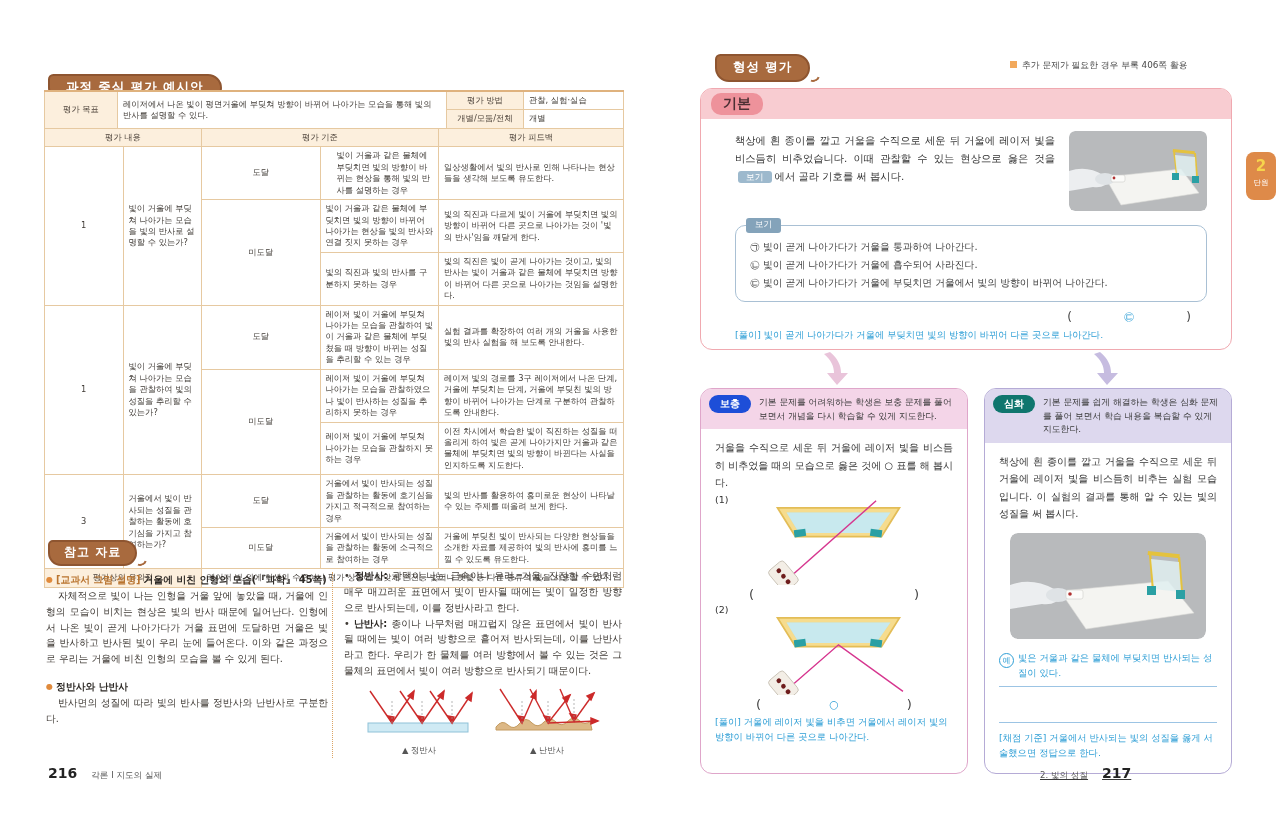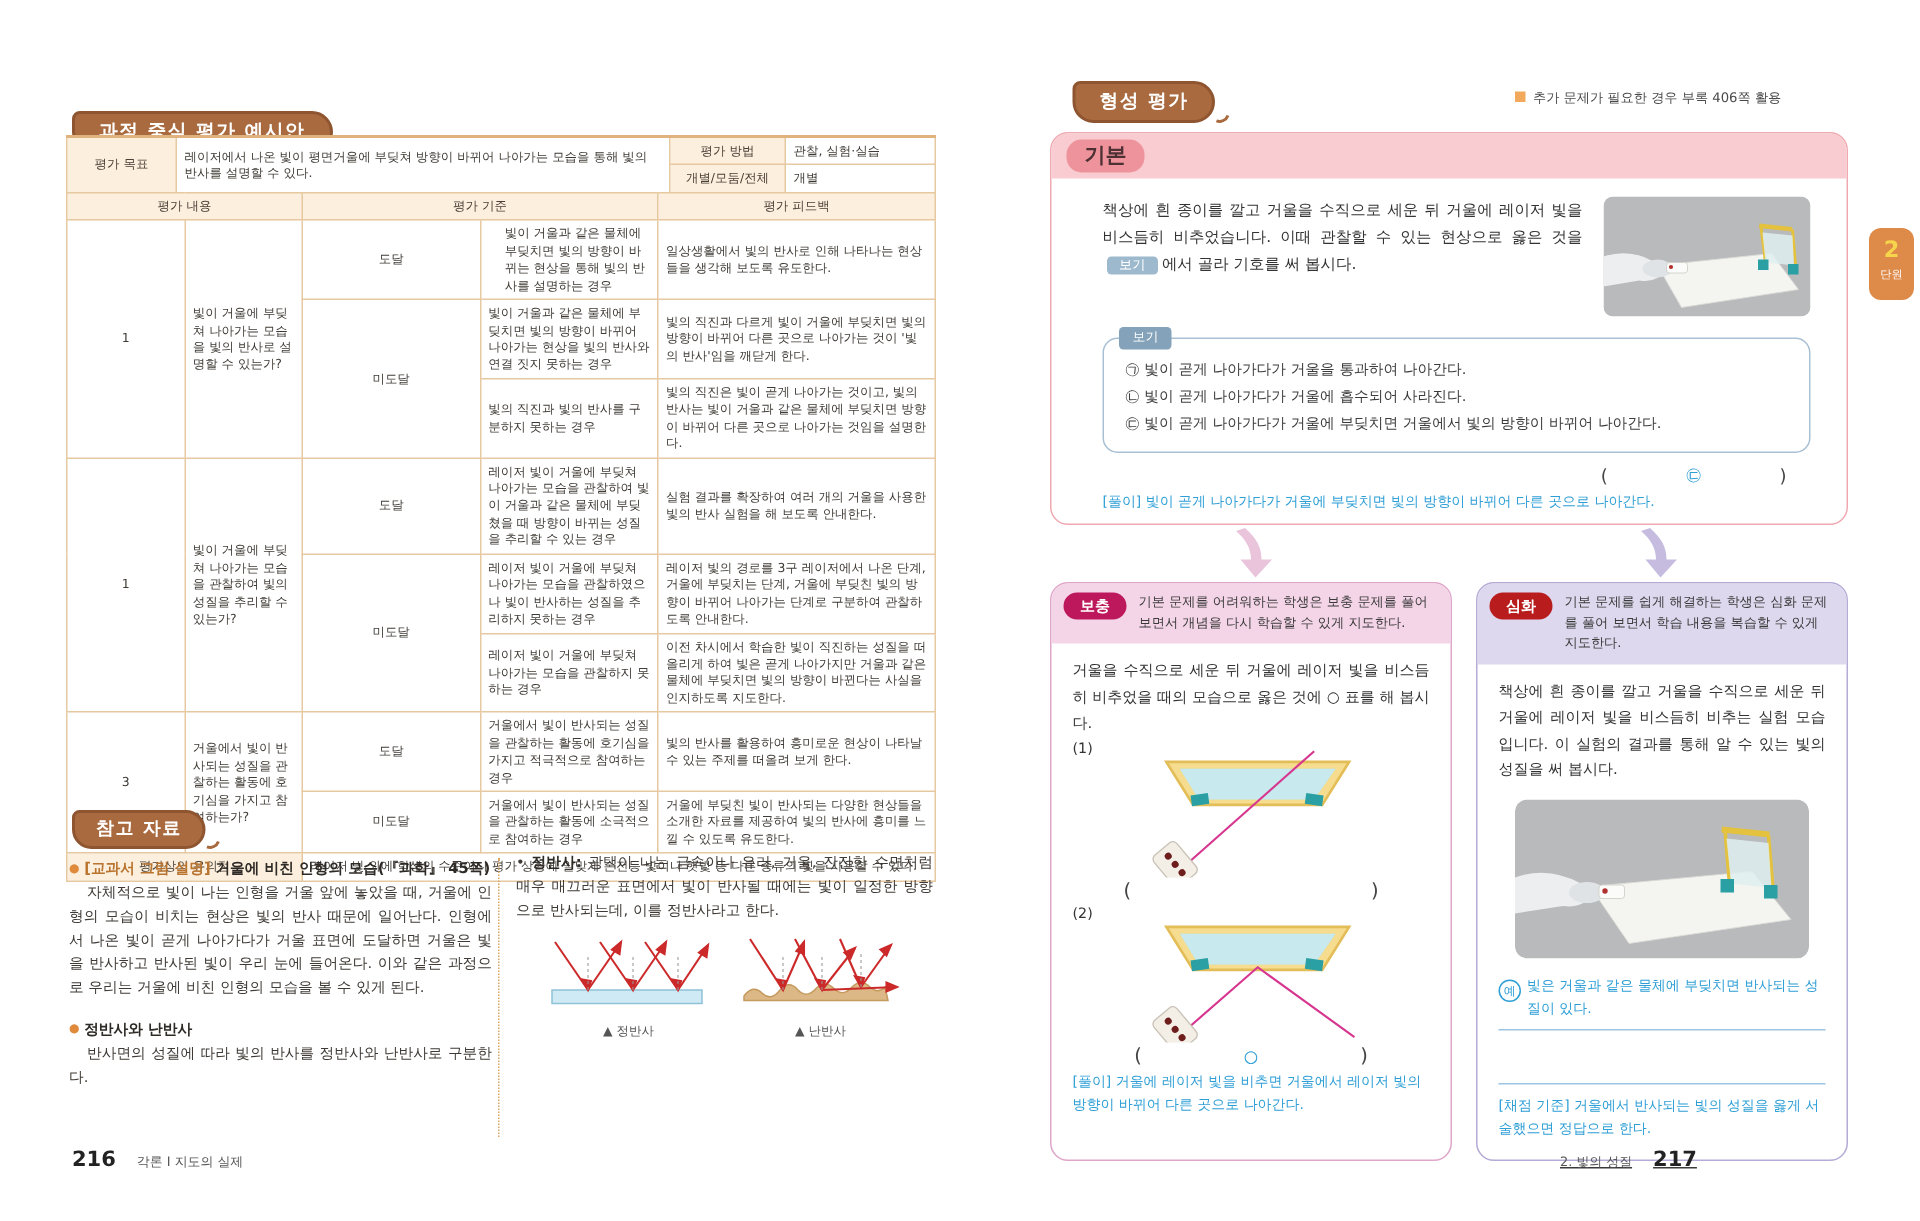--- a/index.html
+++ b/index.html
@@ -27,24 +27,24 @@
   .ref-tag{color:#b9742f;font-weight:bold;margin-top:32px;}
   .bold{font-weight:bold;color:#2e2a26;}
   .cap{font-size:8.3px;color:#555;text-align:center;margin-top:2px;}
 
   
   .qbox{border:1.5px solid #f0a9b0;border-radius:12px;background:#fff;overflow:hidden;}
   .qbox-hd{background:#f8ccd1;padding:4px 10px;display:flex;align-items:flex-start;gap:10px;}
   .badge-basic{background:#ee929b;color:#4c3034;font-weight:bold;font-size:14px;padding:2px 12px;border-radius:10px;}
   .qbox-sup{border:1.5px solid #dfa6ca;border-radius:12px;background:#fff;overflow:hidden;}
   .hd-sup{background:#f4d5e8;padding:6px 8px;display:flex;gap:8px;align-items:flex-start;}
-  .badge-sup{background:#be185d;color:#fff;font-weight:bold;font-size:10px;padding:2px 11px;border-radius:10px;flex:none;}
+  .badge-sup{background:#1d4ed8;color:#fff;font-weight:bold;font-size:10px;padding:2px 11px;border-radius:10px;flex:none;}
   .qbox-adv{border:1.5px solid #b5abd6;border-radius:12px;background:#fff;overflow:hidden;}
   .hd-adv{background:#ddd8ee;padding:6px 8px;display:flex;gap:8px;align-items:flex-start;}
-  .badge-adv{background:#b91c1c;color:#fff;font-weight:bold;font-size:10px;padding:2px 11px;border-radius:10px;flex:none;}
+  .badge-adv{background:#0f766e;color:#fff;font-weight:bold;font-size:10px;padding:2px 11px;border-radius:10px;flex:none;}
   .guide-txt{font-size:8.8px;line-height:1.55;color:#3a3a3a;padding-top:1px;}
 
   .q-text{font-size:10.3px;line-height:1.75;color:#333;text-align:justify;}
   .bogi-inline{background:#9db9cd;color:#fff;font-size:8.8px;padding:1px 8px;border-radius:3px;margin:0 3px;white-space:nowrap;}
   .bogi-box{border:1.5px solid #a9c0d4;border-radius:10px;position:relative;padding:12px 14px 9px 14px;}
   .bogi-tag{position:absolute;top:-8px;left:10px;background:#84a3ba;color:#fff;font-size:8.6px;padding:1px 9px 2px;border-radius:3px;}
   .opt{font-size:9.8px;line-height:1.85;color:#3c3c3c;}
   .blue{color:#2f9fd6;}
   .sol{font-size:9.3px;line-height:1.6;color:#2f9fd6;}
   .ans-row{display:flex;justify-content:flex-end;align-items:center;font-size:12px;color:#444;}
@@ -166,20 +166,25 @@
   <div style="text-indent:12px;">반사면의 성질에 따라 빛의 반사를 정반사와 난반사로 구분한다.</div>
 </div>
 
 <div class="abs" style="left:332px;top:572px;height:186px;border-left:1px dotted #dca463;"></div>
 
 <div class="abs ref-col" style="left:344px;top:568px;width:278px;">
   <div>
     <span>•</span>
     <span class="bold">정반사:</span>
     <span>광택이 나는 금속이나 유리, 거울, 잔잔한 수면처럼 매우 매끄러운 표면에서 빛이 반사될 때에는 빛이 일정한 방향으로 반사되는데, 이를 정반사라고 한다.</span>
+  </div>
+  <div>
+    <span>•</span>
+    <span class="bold">난반사:</span>
+    <span>종이나 나무처럼 매끄럽지 않은 표면에서 빛이 반사될 때에는 빛이 여러 방향으로 흩어져 반사되는데, 이를 난반사라고 한다. 우리가 한 물체를 여러 방향에서 볼 수 있는 것은 그 물체의 표면에서 빛이 여러 방향으로 반사되기 때문이다.</span>
   </div>
   <div style="display:flex;gap:18px;margin-top:6px;justify-content:center;">
     <div>
       <svg width="110" height="52" viewBox="0 0 110 52">
         <rect x="4" y="38" width="100" height="9" fill="#cfeaf4" stroke="#8fc2d8" stroke-width="1"></rect>
         <g stroke="#cc2a2a" stroke-width="1.4" fill="#cc2a2a">
           <line x1="6" y1="6" x2="28" y2="38"></line>
             <polygon points="28,38 24,31 30,32"></polygon>
           <line x1="28" y1="38" x2="50" y2="6"></line>
             <polygon points="50,6 44,11 49,14"></polygon>

